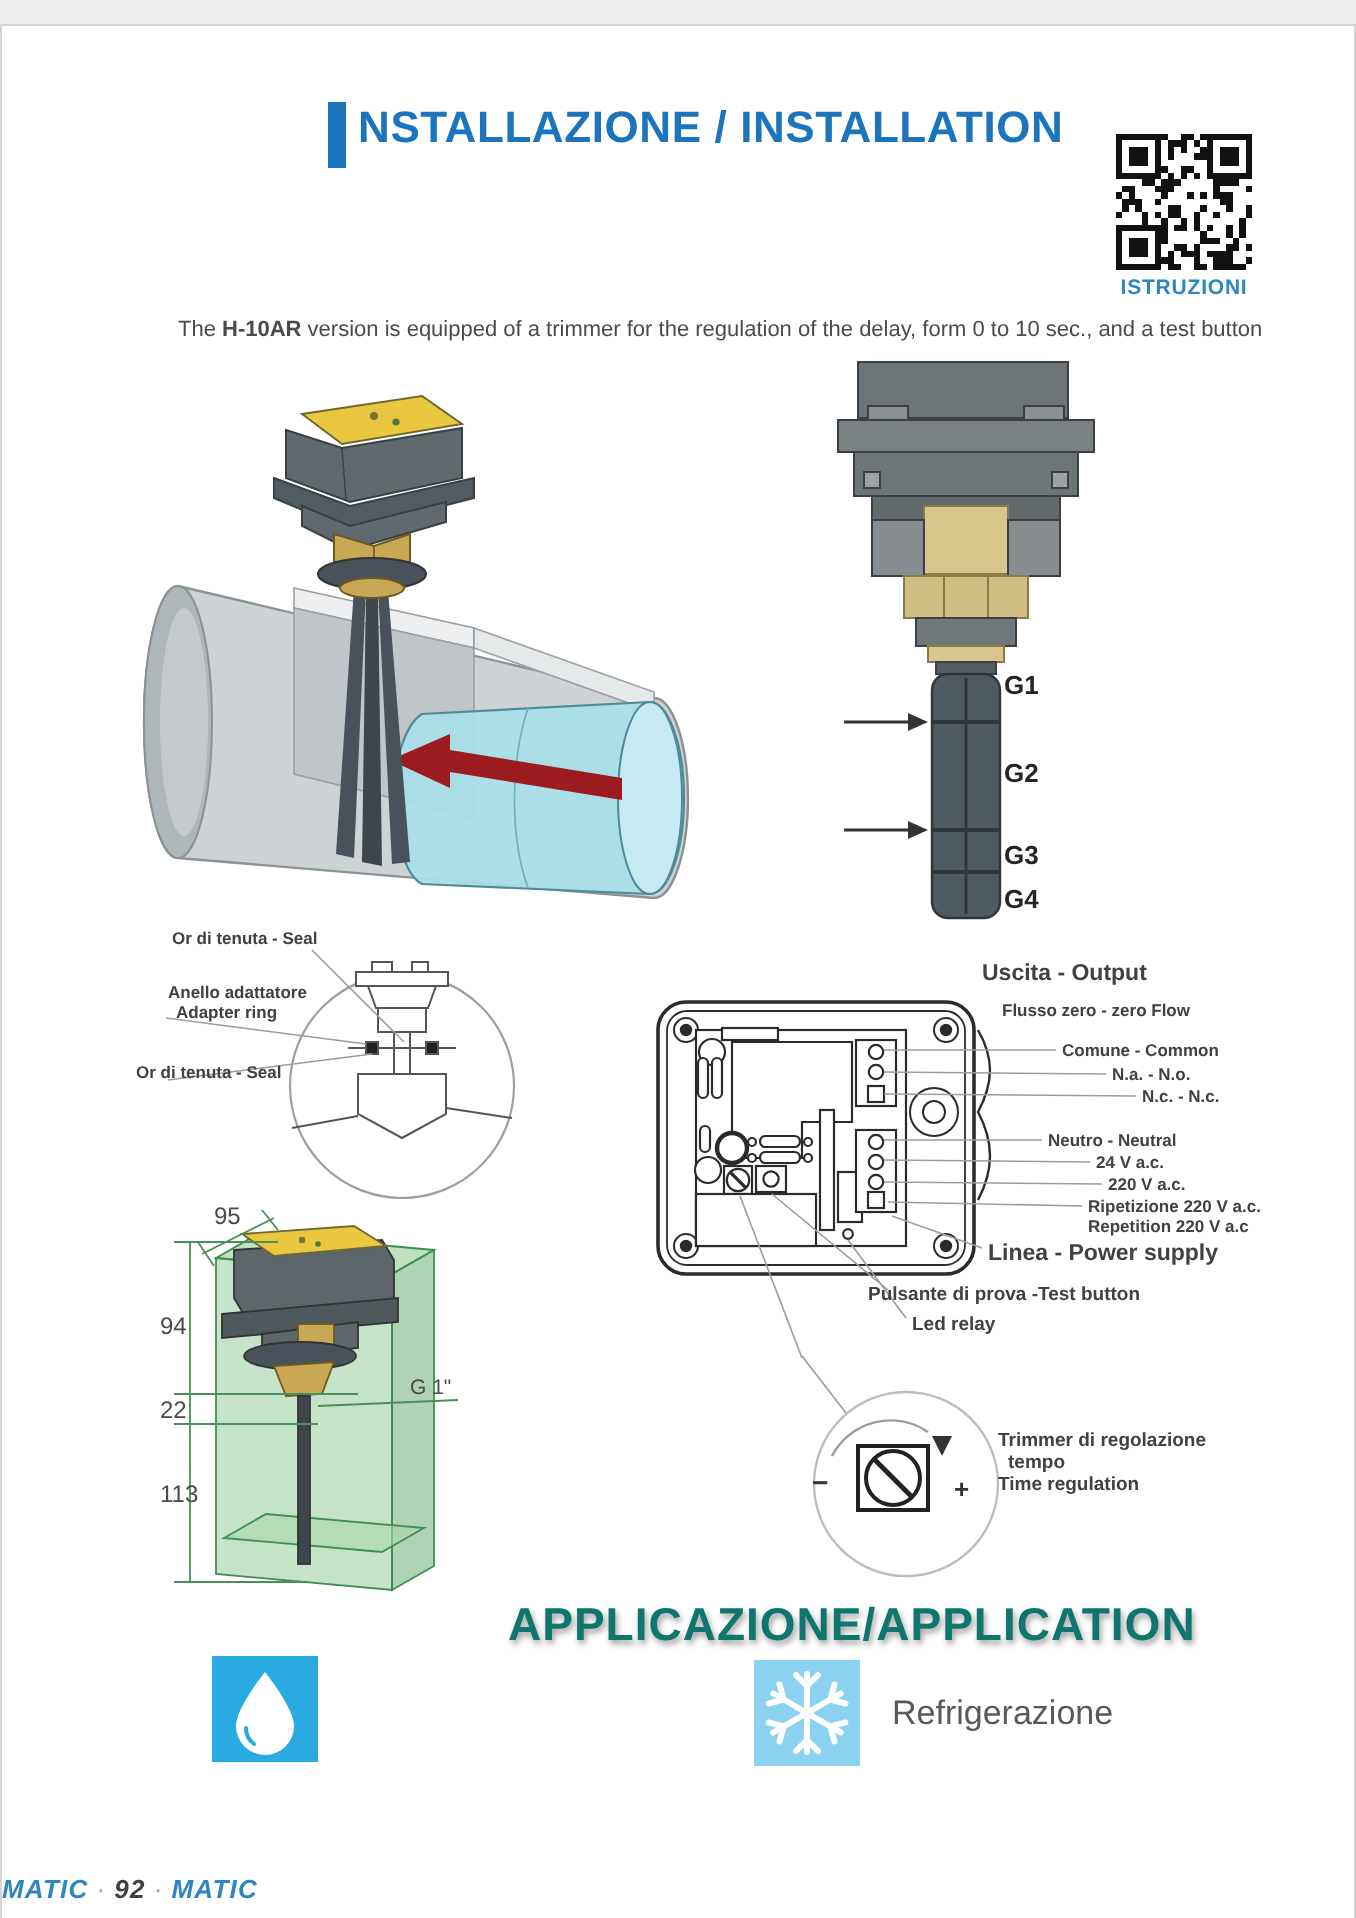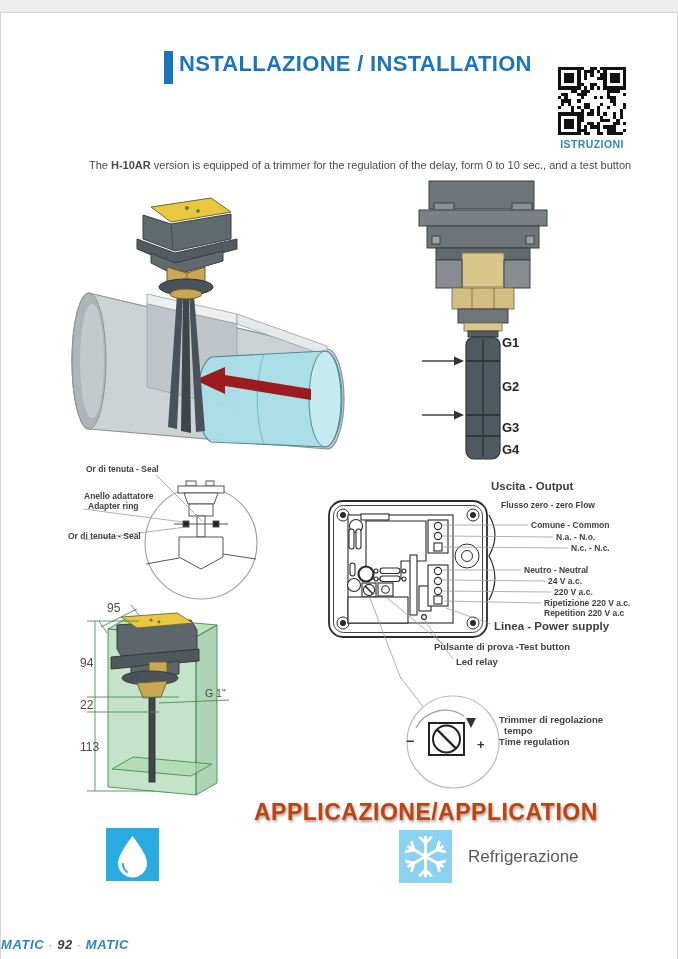--- a/index.html
+++ b/index.html
@@ -25,21 +25,21 @@
   text { font-family:"Liberation Sans",sans-serif; }
   .lbl  { font-size:8.5px;  font-weight:600; fill:#414042; }
   .lbl2 { font-size:11.5px; font-weight:600; fill:#414042; }
   .lbl3 { font-size:9.5px;  font-weight:600; fill:#414042; }
   .gl   { font-size:13px;   font-weight:700; fill:#232629; }
   .dim  { font-size:12px;   font-weight:400; fill:#4a4a4a; }
   .thr  { font-size:10.5px; font-weight:400; fill:#4a4a4a; }
   .ldr  { stroke:#9a9da0; stroke-width:.8; fill:none; }
 
   
-  #app-title { left:253px; top:786px; font-size:23px; font-weight:700; color:#c2410c;
+  #app-title { left:253px; top:786px; font-size:23px; font-weight:700; color:#0f766e;
                letter-spacing:.5px; text-shadow:1px 2px 3px rgba(0,0,0,.38); }
   .app-item { display:flex; align-items:center; gap:16px; }
   .app-icon { width:53px; height:53px; flex:0 0 53px; }
   .app-label { font-size:17px; color:#58595b; white-space:nowrap; }
 
   
   #footer { left:0; top:924px; width:678px; text-align:left; font-size:13px;font-style:italic; }
   #footer span { letter-spacing:.6px; }
   .brand { color:#2e86c1; font-weight:600; }
   .sep { color:#7fa8c9; padding:0 4px; }
@@ -432,21 +432,21 @@
   <div class="abs" id="app-title">APPLICAZIONE/APPLICATION</div>
 
   <div class="abs app-item" style="left:105px;top:815px">
     <svg class="app-icon" viewBox="0 0 53 53">
       <rect width="53" height="53" fill="#29ABE2"></rect>
       <path d="M26.5,8 C26.5,8 12,26 12,35 a14.5,14.5 0 0 0 29,0 C41,26 26.5,8 26.5,8 Z" fill="#fff"></path>
       <path d="M17,36 a10,10 0 0 0 4,8" stroke="#29ABE2" stroke-width="2" fill="none" stroke-linecap="round"></path>
     </svg>
   </div>
 
-  <div class="abs app-item" style="left:398px;top:817px">
+  <div class="abs app-item" style="left:376px;top:817px">
     <svg class="app-icon" viewBox="0 0 53 53">
       <rect width="53" height="53" fill="#8AD2F0"></rect>
       <g stroke="#fff" stroke-width="3" stroke-linecap="round">
         <g>
             <line x1="26.5" y1="7" x2="26.5" y2="46"></line>
             <line x1="26.5" y1="13" x2="21" y2="7.5"></line>
             <line x1="26.5" y1="13" x2="32" y2="7.5"></line>
             <line x1="26.5" y1="40" x2="21" y2="45.5"></line>
             <line x1="26.5" y1="40" x2="32" y2="45.5"></line>
           </g>

